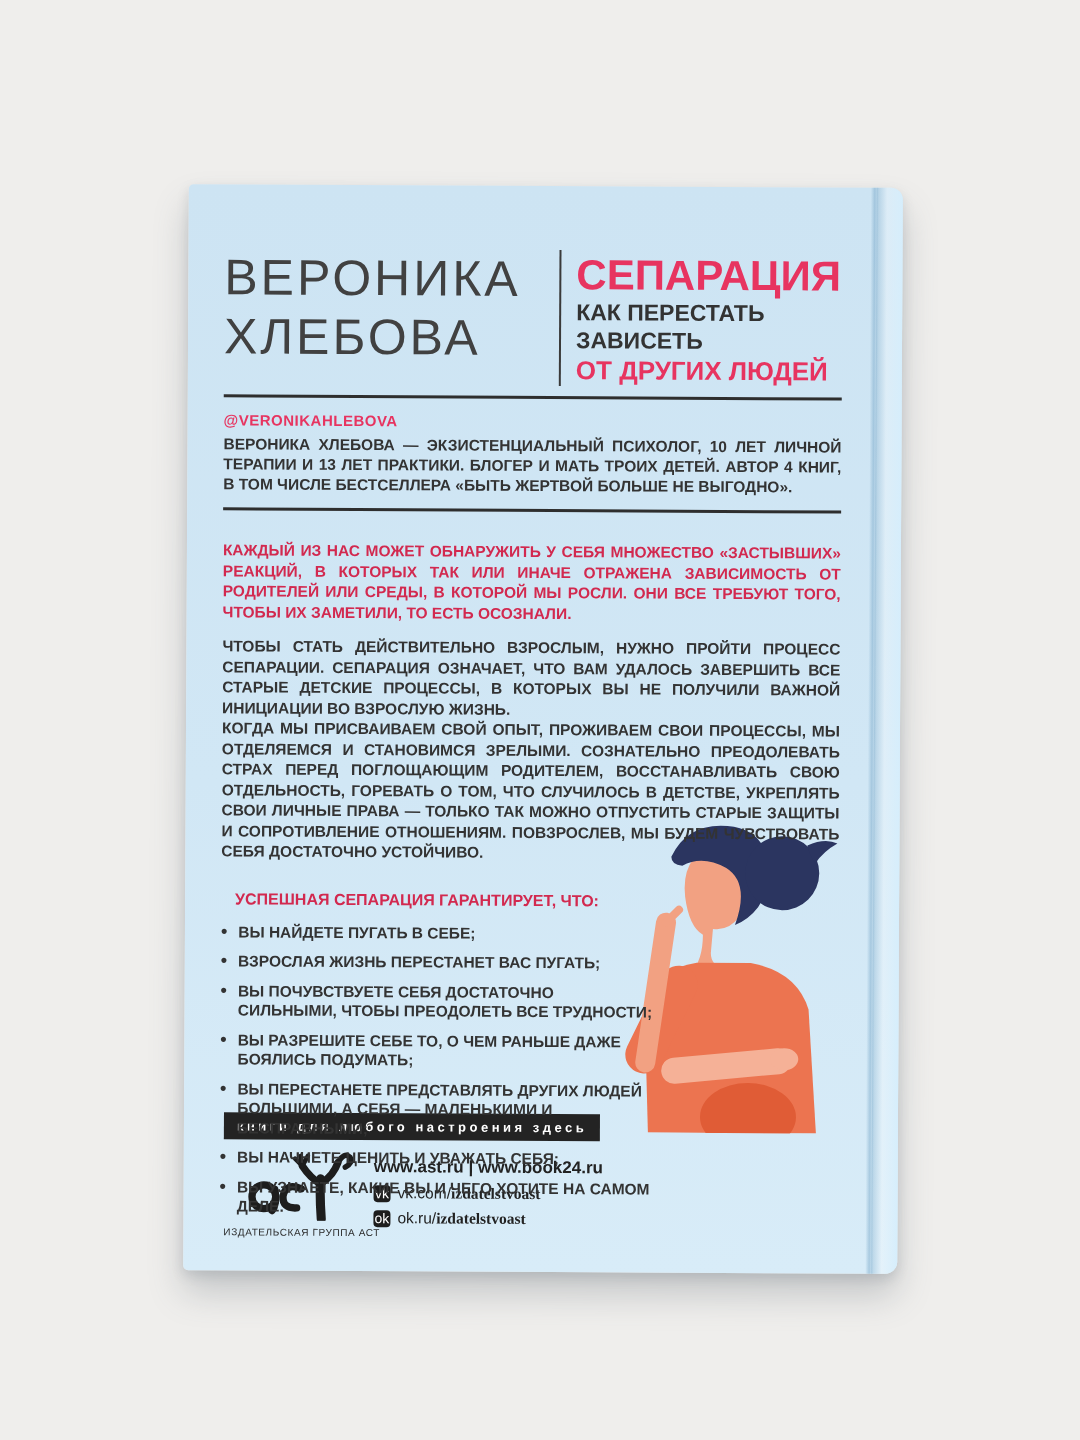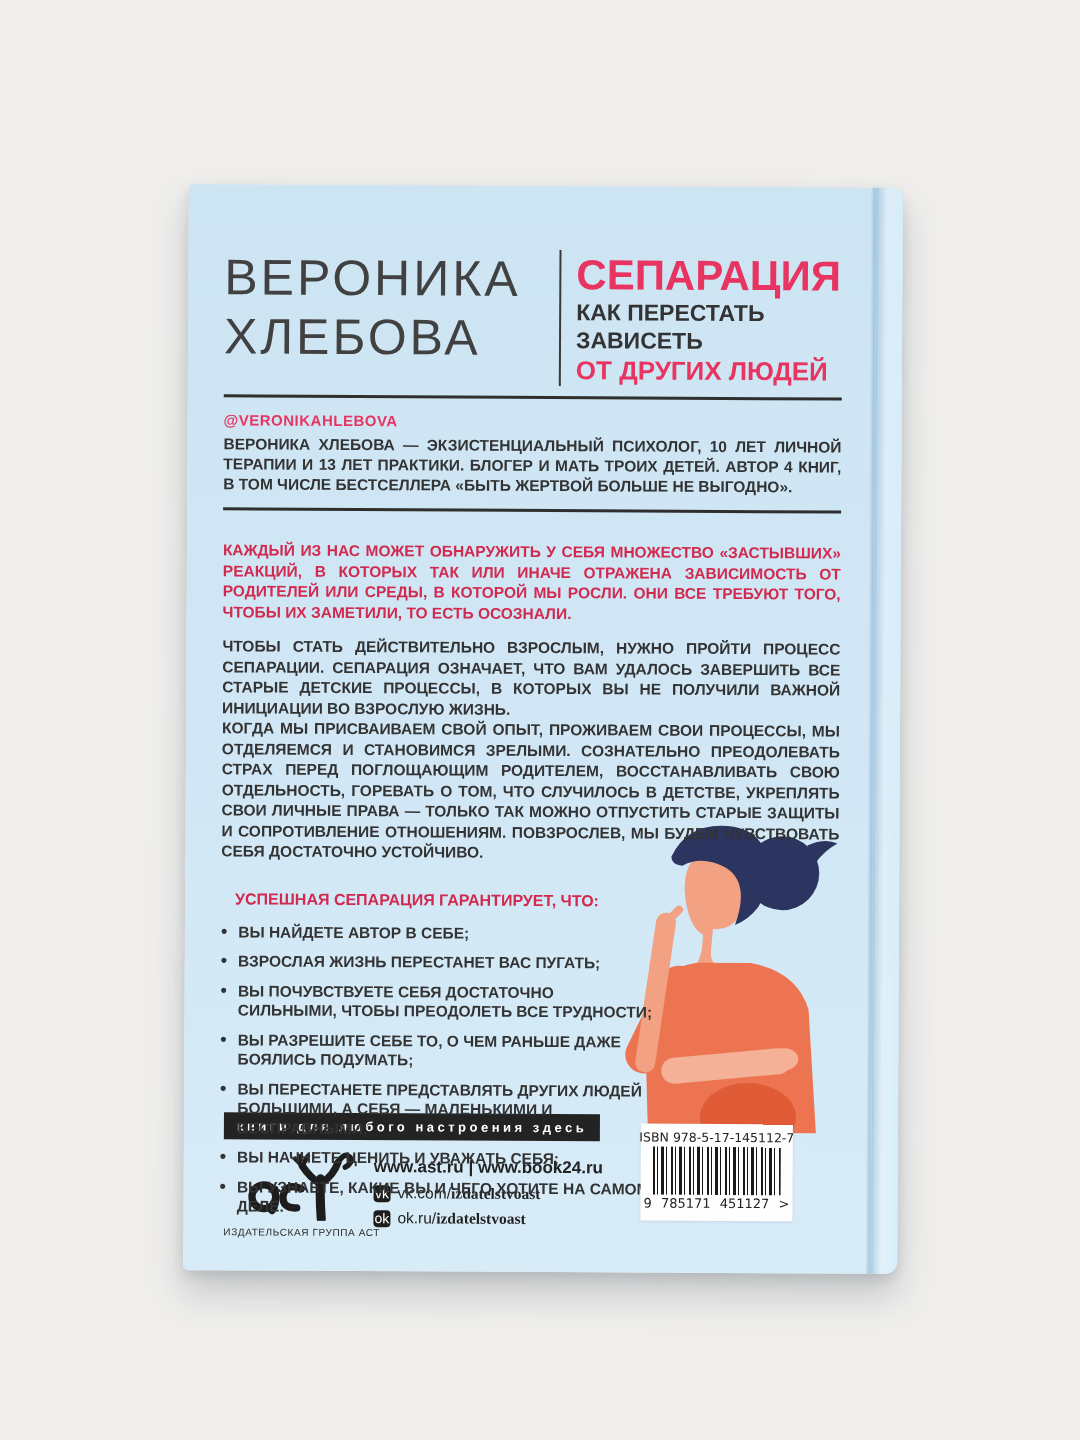--- a/index.html
+++ b/index.html
@@ -129,21 +129,21 @@
     <div class="h-rule2"></div>
 
     <div class="highlight">КАЖДЫЙ ИЗ НАС МОЖЕТ ОБНАРУЖИТЬ У СЕБЯ МНОЖЕСТВО «ЗАСТЫВШИХ» РЕАКЦИЙ, В КОТОРЫХ ТАК ИЛИ ИНАЧЕ ОТРАЖЕНА ЗАВИСИМОСТЬ ОТ РОДИТЕЛЕЙ ИЛИ СРЕДЫ, В КОТОРОЙ МЫ РОСЛИ. ОНИ ВСЕ ТРЕБУЮТ ТОГО, ЧТОБЫ ИХ ЗАМЕТИЛИ, ТО ЕСТЬ ОСОЗНАЛИ.</div>
     <div class="para first">ЧТОБЫ СТАТЬ ДЕЙСТВИТЕЛЬНО ВЗРОСЛЫМ, НУЖНО ПРОЙТИ ПРОЦЕСС СЕПАРАЦИИ. СЕПАРАЦИЯ ОЗНАЧАЕТ, ЧТО ВАМ УДАЛОСЬ ЗАВЕРШИТЬ ВСЕ СТАРЫЕ ДЕТСКИЕ ПРОЦЕССЫ, В КОТОРЫХ ВЫ НЕ ПОЛУЧИЛИ ВАЖНОЙ ИНИЦИАЦИИ ВО ВЗРОСЛУЮ ЖИЗНЬ.</div>
     <div class="para">КОГДА МЫ ПРИСВАИВАЕМ СВОЙ ОПЫТ, ПРОЖИВАЕМ СВОИ ПРОЦЕССЫ, МЫ ОТДЕЛЯЕМСЯ И СТАНОВИМСЯ ЗРЕЛЫМИ. СОЗНАТЕЛЬНО ПРЕОДОЛЕВАТЬ СТРАХ ПЕРЕД ПОГЛОЩАЮЩИМ РОДИТЕЛЕМ, ВОССТАНАВЛИВАТЬ СВОЮ ОТДЕЛЬНОСТЬ, ГОРЕВАТЬ О ТОМ, ЧТО СЛУЧИЛОСЬ В ДЕТСТВЕ, УКРЕПЛЯТЬ СВОИ ЛИЧНЫЕ ПРАВА — ТОЛЬКО ТАК МОЖНО ОТПУСТИТЬ СТАРЫЕ ЗАЩИТЫ И СОПРОТИВЛЕНИЕ ОТНОШЕНИЯМ. ПОВЗРОСЛЕВ, МЫ БУДЕМ ЧУВСТВОВАТЬ СЕБЯ ДОСТАТОЧНО УСТОЙЧИВО.</div>
 
     <div class="list-heading">УСПЕШНАЯ СЕПАРАЦИЯ ГАРАНТИРУЕТ, ЧТО:</div>
     <ul class="bullets">
       <li>
           <span class="dot">•</span>
-          <span>ВЫ НАЙДЕТЕ АВТОР В СЕБЕ;</span>
+          <span>ВЫ НАЙДЕТЕ ПУГАТЬ В СЕБЕ;</span>
         </li>
       <li>
           <span class="dot">•</span>
           <span>ВЗРОСЛАЯ ЖИЗНЬ ПЕРЕСТАНЕТ ВАС ПУГАТЬ;</span>
         </li>
       <li>
           <span class="dot">•</span>
           <span>ВЫ ПОЧУВСТВУЕТЕ СЕБЯ ДОСТАТОЧНО СИЛЬНЫМИ, ЧТОБЫ ПРЕОДОЛЕТЬ ВСЕ ТРУДНОСТИ;</span>
         </li>
       <li>
@@ -199,24 +199,14 @@
       <span><span>vk.com/</span><span class="bold">izdatelstvoast</span></span>
     </div>
     <div class="soc-line">
       <span class="soc-icon">
           <span>ok</span>
         </span>
       <span><span>ok.ru/</span><span class="bold">izdatelstvoast</span></span>
     </div>
   </div>
 
-  <div class="barcode-box">
-    <div class="isbn-label">ISBN 978-5-17-145112-7</div>
-    <div class="bars"></div>
-    <div class="barcode-digits">
-      <span>9</span>
-      <span>785171</span>
-      <span>451127</span>
-      <span>&gt;</span>
-    </div>
-  </div>
 
 </div>
 
 </body></html>

